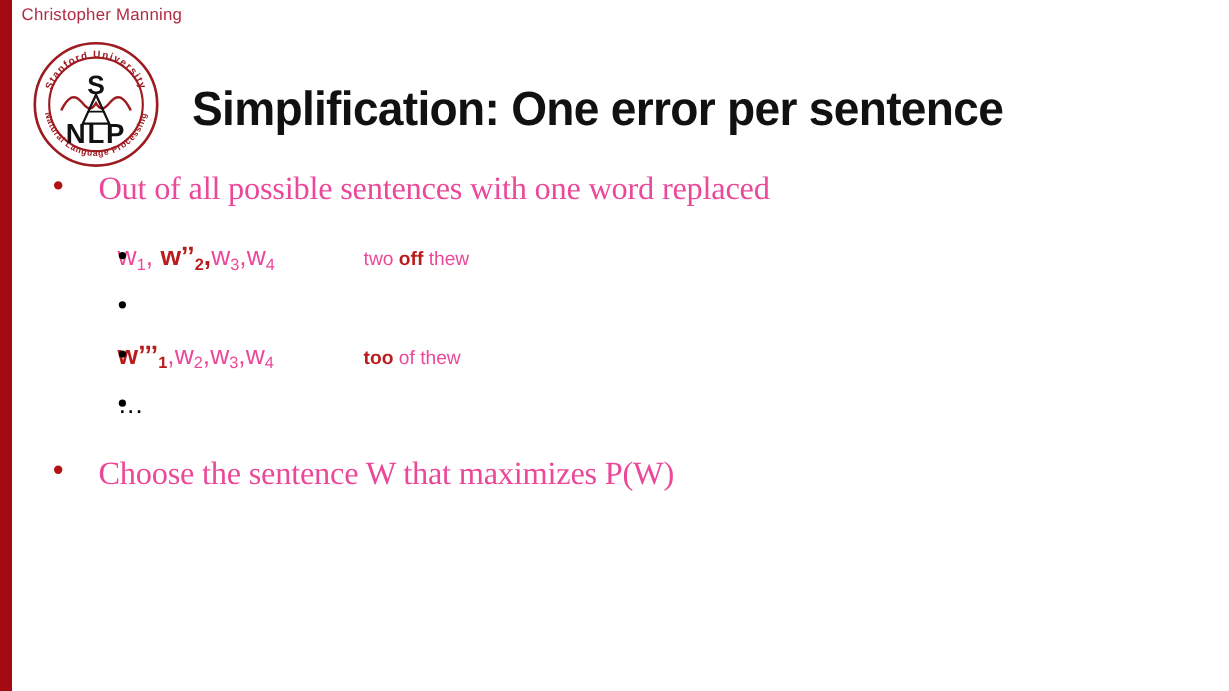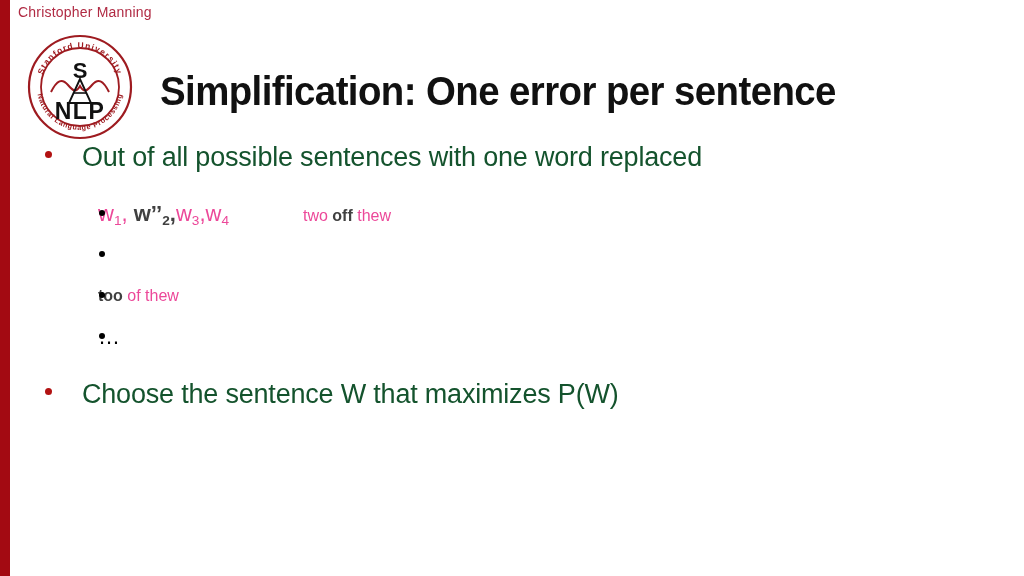--- a/index.html
+++ b/index.html
@@ -82,23 +82,23 @@
     left: 45px;
     top: 11px;
     width: 7px;
     height: 7px;
     border-radius: 50%;
     background: #b21212;
   }
   .l1-text {
     margin-left: 38px;
     font-size: 27px;
-    color: #14532d;
+    color: #ec4899;
     line-height: 1.28;
-    font-family: Liberation Sans, sans-serif;
+    font-family: Liberation Serif, serif;
     letter-spacing: -0.2px;
     white-space: nowrap;
   }
 
   
   .l2-row {
     position: relative;
     display: flex;
     align-items: baseline;
     padding-left: 98px;
@@ -131,21 +131,21 @@
   }
   .l2-ellipsis {
     display: inline-block;
     font-size: 22px;
     line-height: 34px;
     color: #000000;
     font-family: "Liberation Sans", sans-serif;
   }
 
   .blue { color: #ec4899; }
-  .blk  { color: #404040; }
+  .blk  { color: #b91c1c; }
   .bold { font-weight: bold; }
 
   sub {
     font-size: 0.62em;
     vertical-align: baseline;
     position: relative;
     top: 0.30em;
   }
 
   .spacer-1 { height: 20px; }
@@ -195,20 +195,21 @@
       <div class="l2-row">
         <span class="l2-bullet"></span>
         <span class="l2-code"><span class="blue">w<sub>1</sub></span><span class="blue">, </span><span class="blk bold">w’’<sub>2</sub></span><span class="blk bold">,</span><span class="blue">w<sub>3</sub></span><span class="blue">,</span><span class="blue">w<sub>4</sub></span></span>
         <span class="l2-gloss"><span class="blue">two </span><span class="blk bold">off</span><span class="blue"> thew</span></span>
       </div>
       <div class="l2-row">
         <span class="l2-bullet"></span>
       </div>
       <div class="l2-row">
         <span class="l2-bullet"></span>
+        <span class="l2-code"><span class="blk bold">w’’’<sub>1</sub></span><span class="blue">,</span><span class="blue">w<sub>2</sub></span><span class="blue">,</span><span class="blue">w<sub>3</sub></span><span class="blue">,</span><span class="blue">w<sub>4</sub></span></span>
         <span class="l2-gloss"><span class="blk bold">too</span><span class="blue"> of thew</span></span>
       </div>
     </div>
 
   <div class="l2-row">
     <span class="l2-bullet"></span>
     <span class="l2-ellipsis">…</span>
   </div>
 
   <div class="spacer-2"></div>

